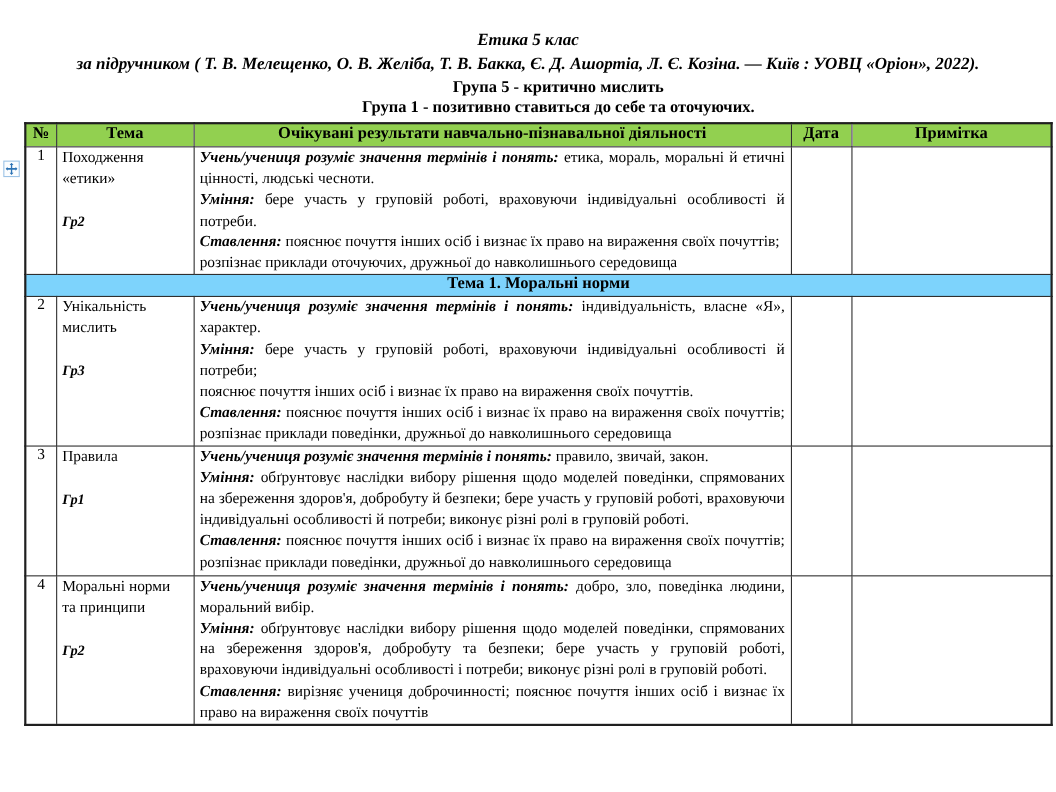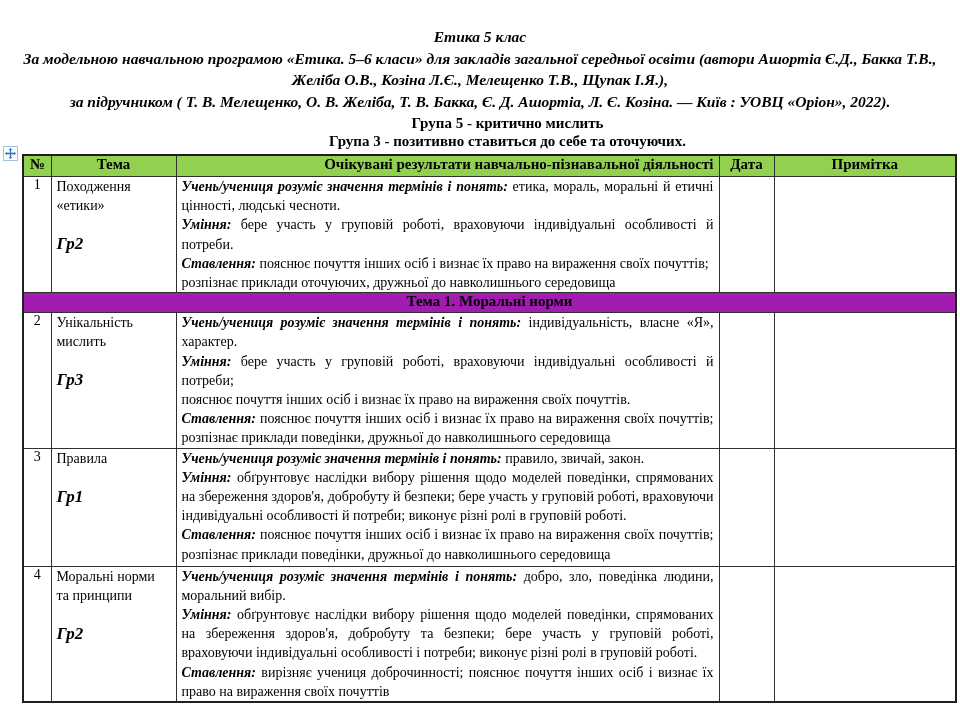--- a/index.html
+++ b/index.html
@@ -43,33 +43,33 @@
   table.plan{border:2px solid #1f1f1f;}
   th.hdr{
     background:#92d050;
     font-weight:bold;
     font-size:15px;
     text-align:center;
     padding:1px 2px;
     height:20px;
   }
   td.band{
-    background:#a21caf;
+    background:#7dd3fc;
     font-weight:bold;
     font-size:15px;
     text-align:center;
     height:18px;
     padding:0;
   }
   td.num{text-align:center;padding-top:2px;}
   td.theme{padding-top:2px;line-height:19px;margin-left:40px;}
   .grp{
     font-weight:bold;
     font-style:italic;
-    font-size:17px;
+    font-size:13px;
     margin-top:19px;
   }
   td.results{padding-top:1px;}
   p.res{
     margin:0;
     text-align:justify;
     line-height:19.2px;
   }
   .lbl{font-weight:bold;font-style:italic;}
   .handle{
@@ -87,42 +87,41 @@
 <body>
 
 <div class="handle">
   <svg width="11" height="11" viewBox="0 0 16 16">
     <path d="M8 0 L10.6 2.8 H8.9 V6.9 H13.2 V5.4 L16 8 L13.2 10.6 V9.1 H8.9 V13.2 H10.6 L8 16 L5.4 13.2 H7.1 V9.1 H2.8 V10.6 L0 8 L2.8 5.4 V6.9 H7.1 V2.8 H5.4 Z" fill="#2e74b5"></path>
   </svg>
 </div>
 
 <div class="title-block">
   <div>Етика 5 клас</div>
-  <div>За модельною навчальною програмою «Етика. 5–6 класи» для закладів загальної середньої освіти (автори Ашортіа Є.Д., Бакка Т.В., Желіба О.В., Козіна Л.Є., Мелещенко Т.В., Щупак І.Я.),</div>
   <div>за підручником ( Т. В. Мелещенко, О. В. Желіба, Т. В. Бакка, Є. Д. Ашортіа, Л. Є. Козіна. — Київ : УОВЦ «Оріон», 2022).</div>
   <div class="groups">
     <div>Група 5 - критично мислить</div>
-    <div>Група 3 - позитивно ставиться до себе та оточуючих.</div>
+    <div>Група 1 - позитивно ставиться до себе та оточуючих.</div>
   </div>
 </div>
 
 <table class="plan">
   <colgroup>
     <col style="width:28px">
       <col style="width:125px">
       <col style="width:543px">
       <col style="width:55px">
       <col style="width:182px">
   </colgroup>
 
   <tbody>
       <tr style="height:21px">
     <th class="hdr">№</th>
     <th class="hdr">Тема</th>
-    <th class="hdr" style="text-align:right;margin-left:28px;">Очікувані результати навчально-пізнавальної діяльності</th>
+    <th class="hdr" style="text-align:center;margin-left:28px;">Очікувані результати навчально-пізнавальної діяльності</th>
     <th class="hdr">Дата</th>
     <th class="hdr">Примітка</th>
   </tr>
 
   <tr style="height:115px">
     <td class="num">1</td>
     <td class="theme">
       <div>Походження «етики»</div>
       <div class="grp">Гр2</div>
     </td>

